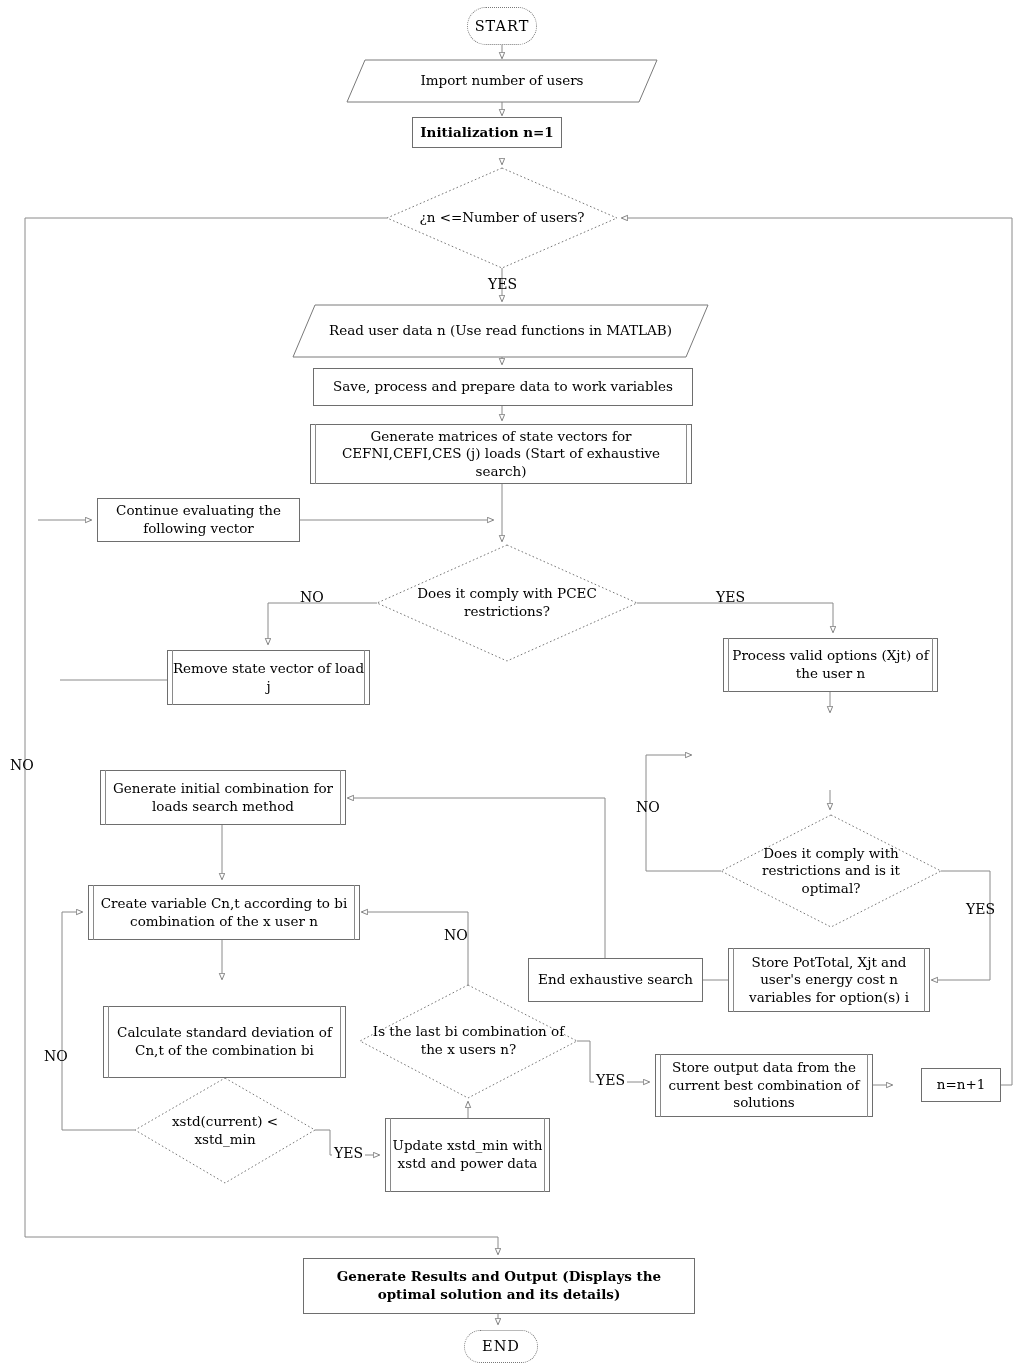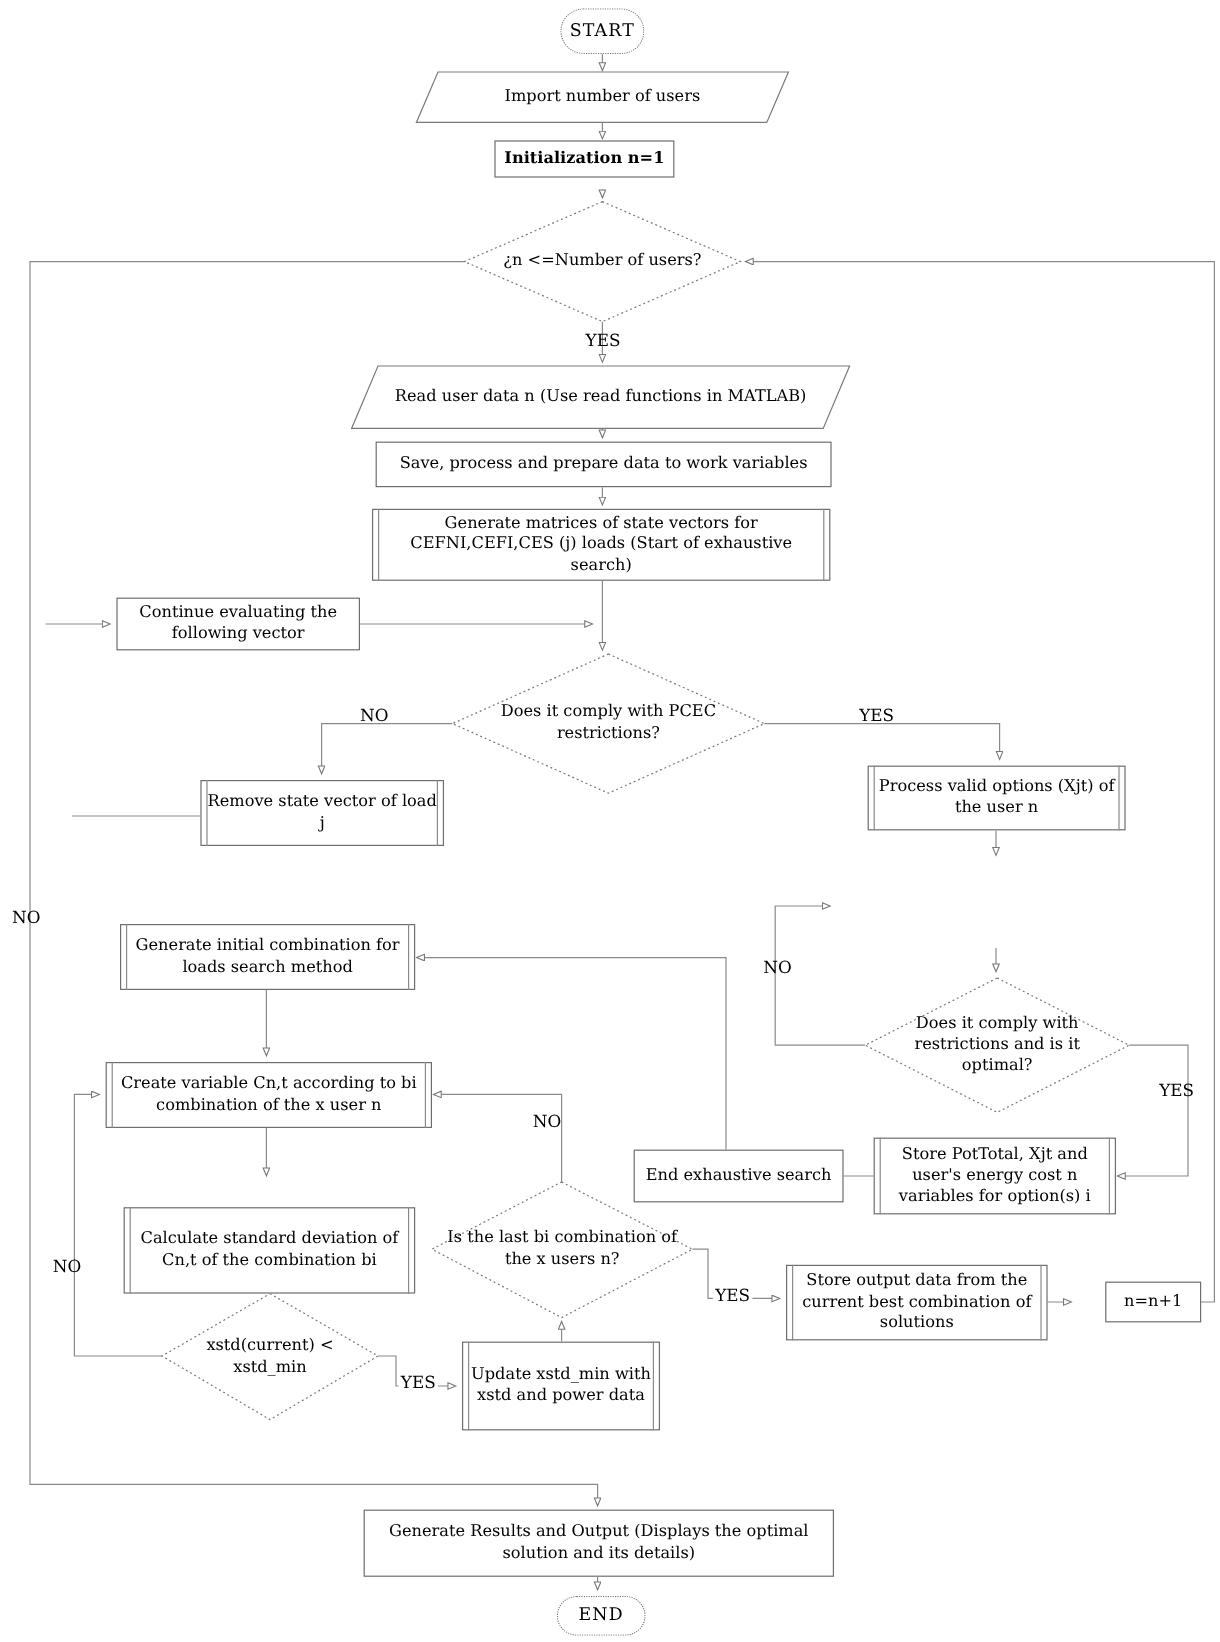--- a/index.html
+++ b/index.html
@@ -112,21 +112,21 @@
   <div class="node double" style="left:167px;top:650px;width:203px;height:55px;">Remove state vector of load j</div>
   <div class="node double" style="left:723px;top:638px;width:215px;height:54px;">Process valid options (Xjt) of the user n</div>
   <div class="node double" style="left:728px;top:948px;width:202px;height:64px;">Store PotTotal, Xjt and user's energy cost n variables for option(s) i</div>
   <div class="node rect" style="left:528px;top:958px;width:175px;height:44px;">End exhaustive search</div>
   <div class="node double" style="left:100px;top:770px;width:246px;height:55px;">Generate initial combination for loads search method</div>
   <div class="node double" style="left:88px;top:885px;width:272px;height:55px;">Create variable Cn,t according to bi combination of the x user n</div>
   <div class="node double" style="left:103px;top:985px;width:243px;height:72px;margin-top:21px;">Calculate standard deviation of Cn,t of the combination bi</div>
   <div class="node double" style="left:385px;top:1118px;width:165px;height:74px;">Update xstd_min with xstd and power data</div>
   <div class="node double" style="left:655px;top:1054px;width:218px;height:63px;">Store output data from the current best combination of solutions</div>
   <div class="node rect" style="left:898px;top:1068px;width:80px;height:34px;margin-left:23px;">n=n+1</div>
-  <div class="node rect" style="left:303px;top:1258px;width:392px;height:56px;">Generate Results and Output (Displays the optimal solution and its details)</div>
+  <div class="node rect" style="left:303px;top:1258px;width:392px;height:56px;font-weight:bold;">Generate Results and Output (Displays the optimal solution and its details)</div>
 
   <div class="node dtext" style="left:397px;top:186px;width:210px;height:64px;">¿n &lt;=Number of users?</div>
   <div class="node dtext" style="left:397px;top:573px;width:220px;height:60px;">Does it comply with PCEC restrictions?</div>
   <div class="node dtext" style="left:731px;top:833px;width:200px;height:76px;">Does it comply with restrictions and is it optimal?</div>
   <div class="node dtext" style="left:145px;top:1102px;width:160px;height:57px;">xstd(current) &lt; xstd_min</div>
   <div class="node dtext" style="left:370px;top:1005px;width:197px;height:72px;">Is the last bi combination of the x users n?</div>
 
   <div class="lbl" style="left:488px;top:276px;">YES</div>
   <div class="lbl" style="left:10px;top:757px;">NO</div>
   <div class="lbl" style="left:300px;top:589px;">NO</div>

